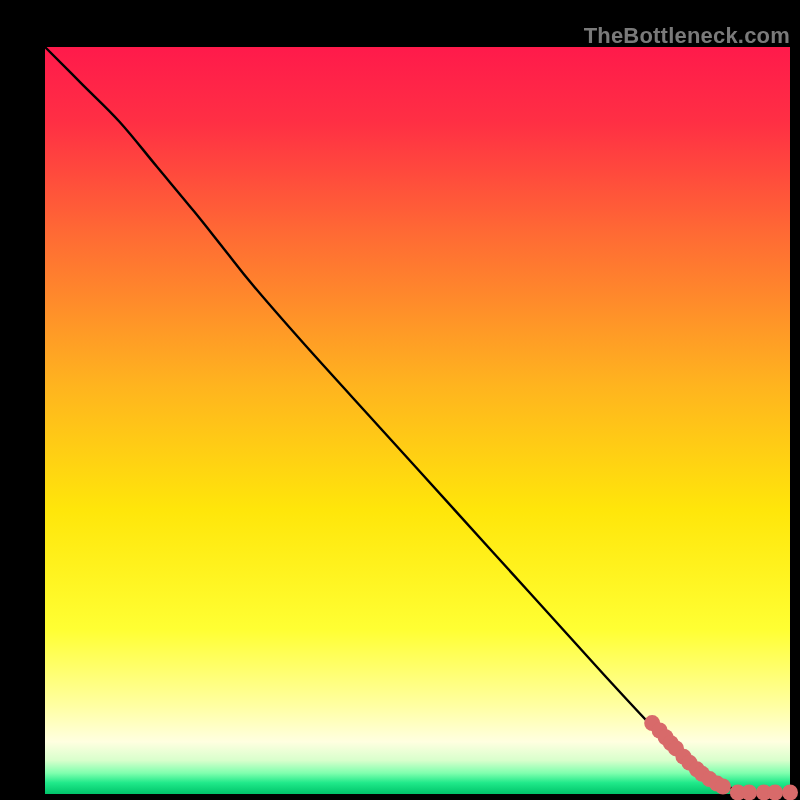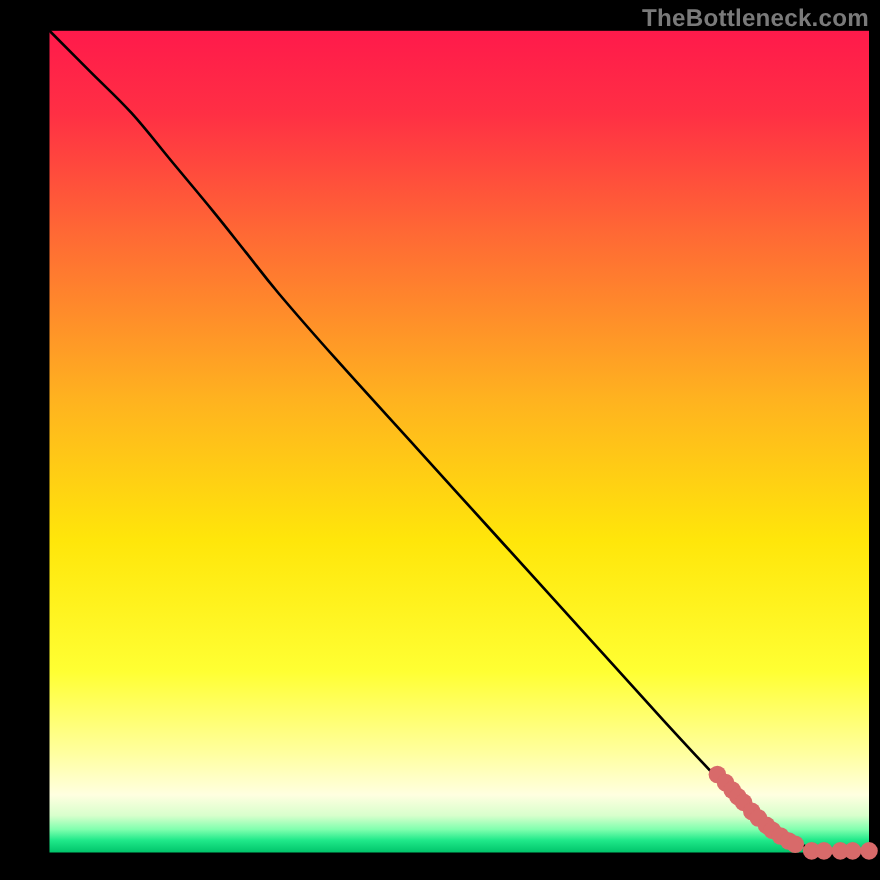--- a/index.html
+++ b/index.html
@@ -8,20 +8,21 @@
     width: 800px;
     height: 800px;
     overflow: hidden;
     background: #000;
     font-family: Arial, Helvetica, sans-serif;
   }
   .stage {
     position: relative;
     width: 800px;
     height: 713px;
+    margin-top: 19px;
   }
   .attribution {
     position: absolute;
     top: 4px;
     right: 10px;
     color: #7a7a7a;
     font-size: 22px;
     font-weight: 600;
     letter-spacing: 0.2px;
     z-index: 20;

